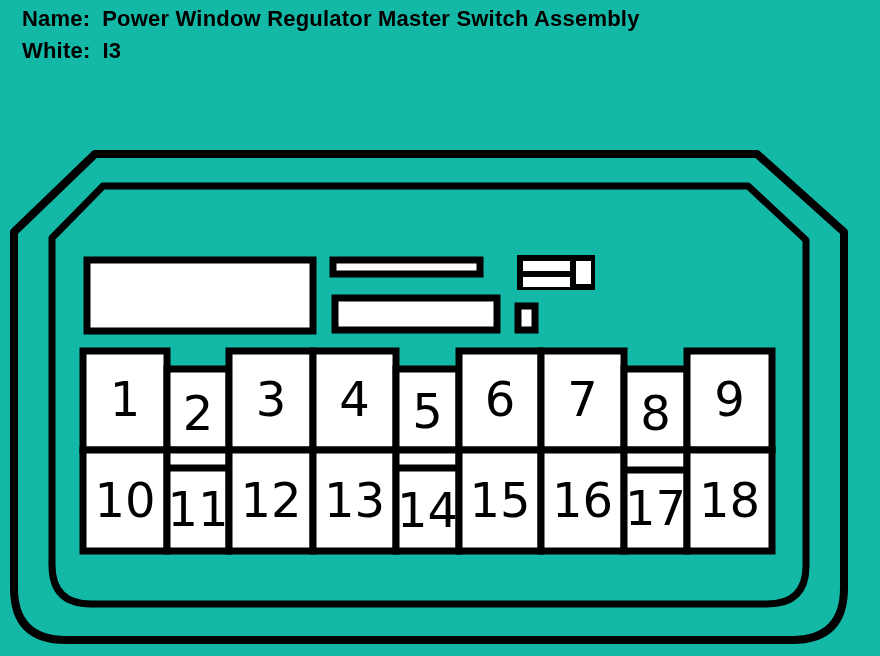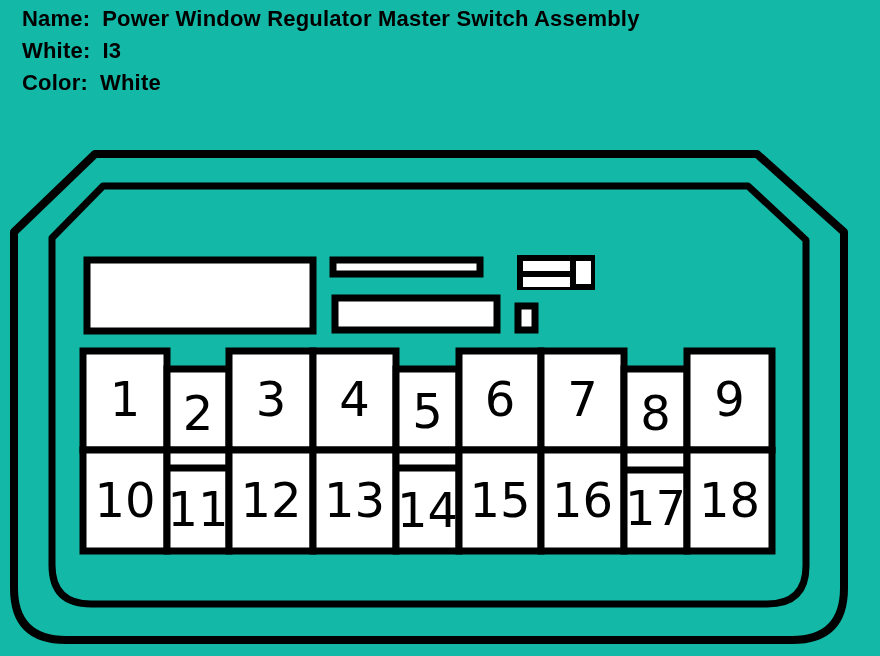--- a/index.html
+++ b/index.html
@@ -78,23 +78,20 @@
 
 <div class="screen">
 
   <div class="header">
     <div class="info-line">
       <span class="lbl">Name:</span><span class="val">Power Window Regulator Master Switch Assembly</span>
     </div>
     <div class="info-line">
       <span class="lbl">White:</span><span class="val">I3</span>
     </div>
-    <div class="info-line">
-      <span class="lbl">Color:</span><span class="val">White</span>
-    </div>
   </div>
 
   <svg class="diagram-svg" viewBox="0 0 880 656">
 
     <g>
       <path class="outline" stroke-width="8" d="M 95 154 L 757 154 L 844 232 L 844 588 Q 844 640 792 640 L 66 640 Q 14 640 14 588 L 14 232 Z"></path>
       <path class="outline" stroke-width="7" d="M 103 186 L 748 186 L 806 240 L 806 566 Q 806 604 767 604 L 91 604 Q 52 604 52 565 L 52 238 Z"></path>
     </g>
 
     <g>

